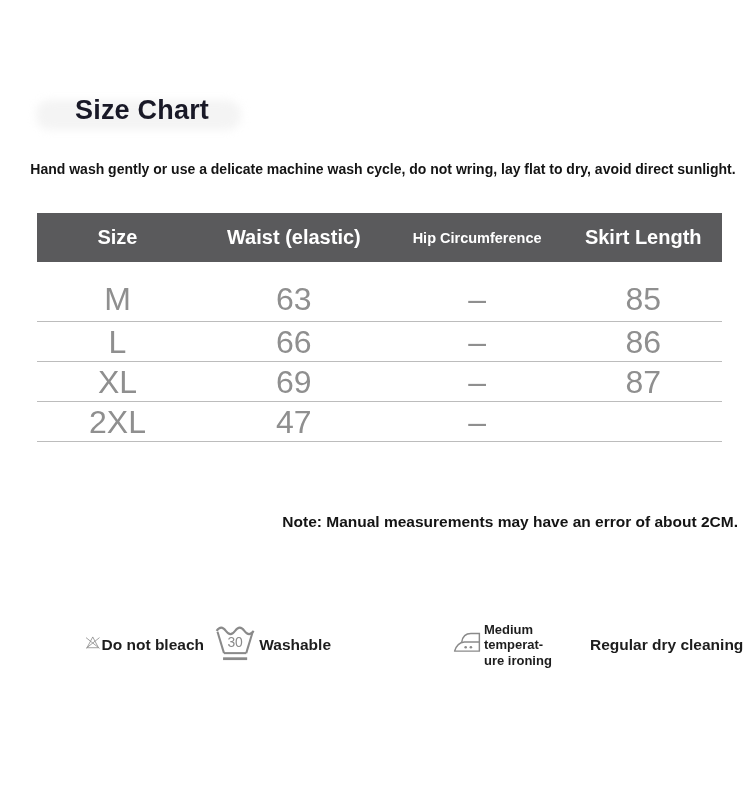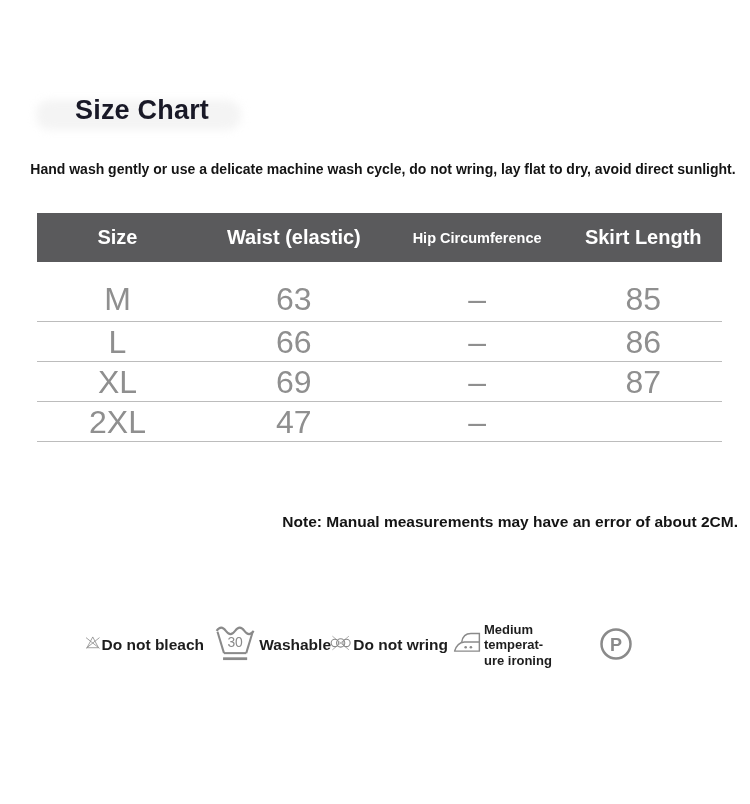--- a/index.html
+++ b/index.html
@@ -188,44 +188,35 @@
       <path class="icon-stroke" d="M6,14 q5,-7 10,0 t10,0 t10,0 t10,0" stroke-width="2.2"></path>
       <line class="icon-stroke" x1="7" y1="15" x2="14" y2="38" stroke-width="2.2"></line>
       <line class="icon-stroke" x1="45" y1="15" x2="38" y2="38" stroke-width="2.2"></line>
       <line class="icon-stroke" x1="14" y1="38" x2="38" y2="38" stroke-width="2.2"></line>
       <text class="icon-text" x="26" y="31" font-size="15" text-anchor="middle">30</text>
       <line class="icon-stroke" x1="13" y1="44" x2="39" y2="44" stroke-width="3"></line>
     </svg>
     <div class="icon-label">Washable</div>
   </div>
 
-  <div class="icon-block" id="block-wring">
-    <svg width="52" height="52" viewBox="0 0 52 52">
-      <circle class="icon-stroke" cx="14" cy="28" r="7.5" stroke-width="2.2"></circle>
-      <circle class="icon-stroke" cx="26" cy="28" r="8.5" stroke-width="2.2"></circle>
-      <circle class="icon-stroke" cx="38" cy="28" r="7.5" stroke-width="2.2"></circle>
-      <line class="icon-stroke" x1="9" y1="14" x2="43" y2="42" stroke-width="1.4"></line>
-      <line class="icon-stroke" x1="43" y1="14" x2="9" y2="42" stroke-width="1.4"></line>
-    </svg>
-    <div class="icon-label">Do not wring</div>
-  </div>
 
   <div class="icon-block" id="block-iron">
     <svg width="52" height="52" viewBox="0 0 52 52">
       <path class="icon-stroke" d="M18,26 Q20,13 32,13 L45,13 L45,26" stroke-width="2.2"></path>
       <path class="icon-stroke" d="M7,40 L45,40 L45,26 L22,26 Q11,27 7,40 Z" stroke-width="2.2" stroke-linejoin="round"></path>
       <circle class="icon-fill" cx="24" cy="34" r="2"></circle>
       <circle class="icon-fill" cx="32" cy="34" r="2"></circle>
     </svg>
     <div class="icon-label two-line">
       <span>Medium temperat-</span><br>
       <span>ure ironing</span>
     </div>
   </div>
 
   <div class="icon-block" id="block-dryclean">
     <svg width="52" height="52" viewBox="0 0 52 52">
       <circle class="icon-stroke" cx="26" cy="28" r="14.5" stroke-width="2.5"></circle>
       <text class="icon-text" x="26" y="35" font-size="18" font-weight="bold" text-anchor="middle">P</text>
     </svg>
+    <div class="icon-label">Regular dry cleaning</div>
   </div>
 
 </div>
 
 </body></html>

